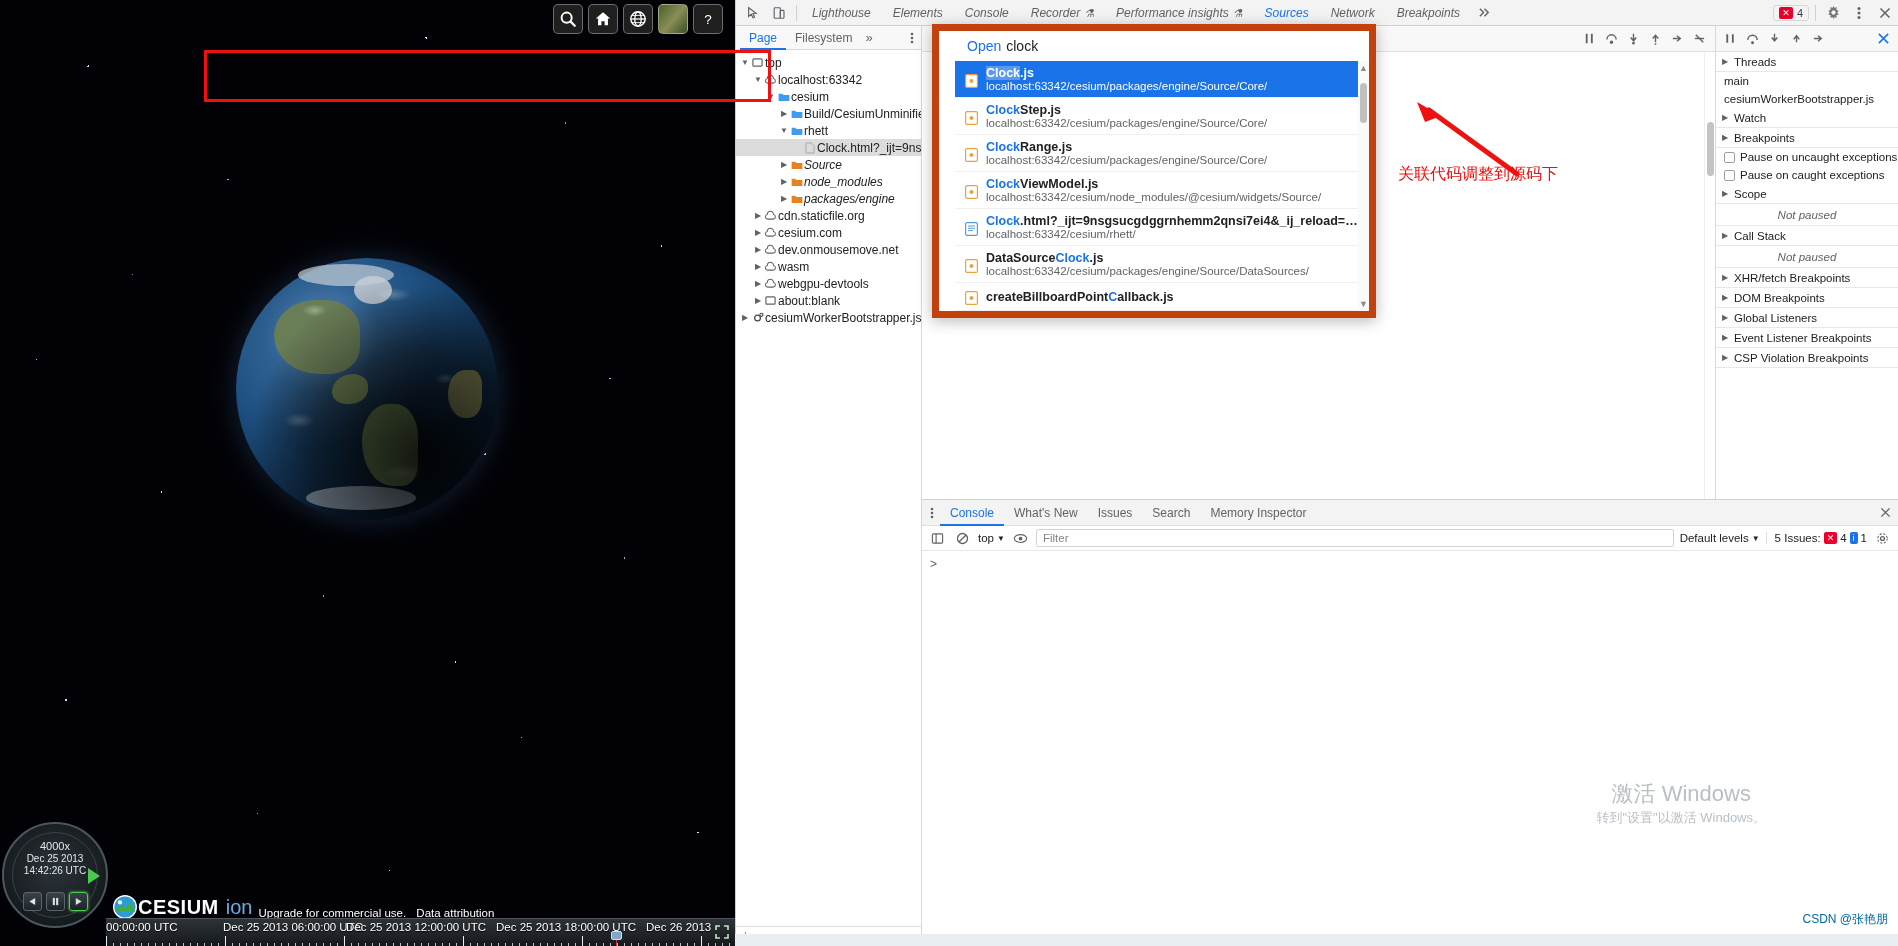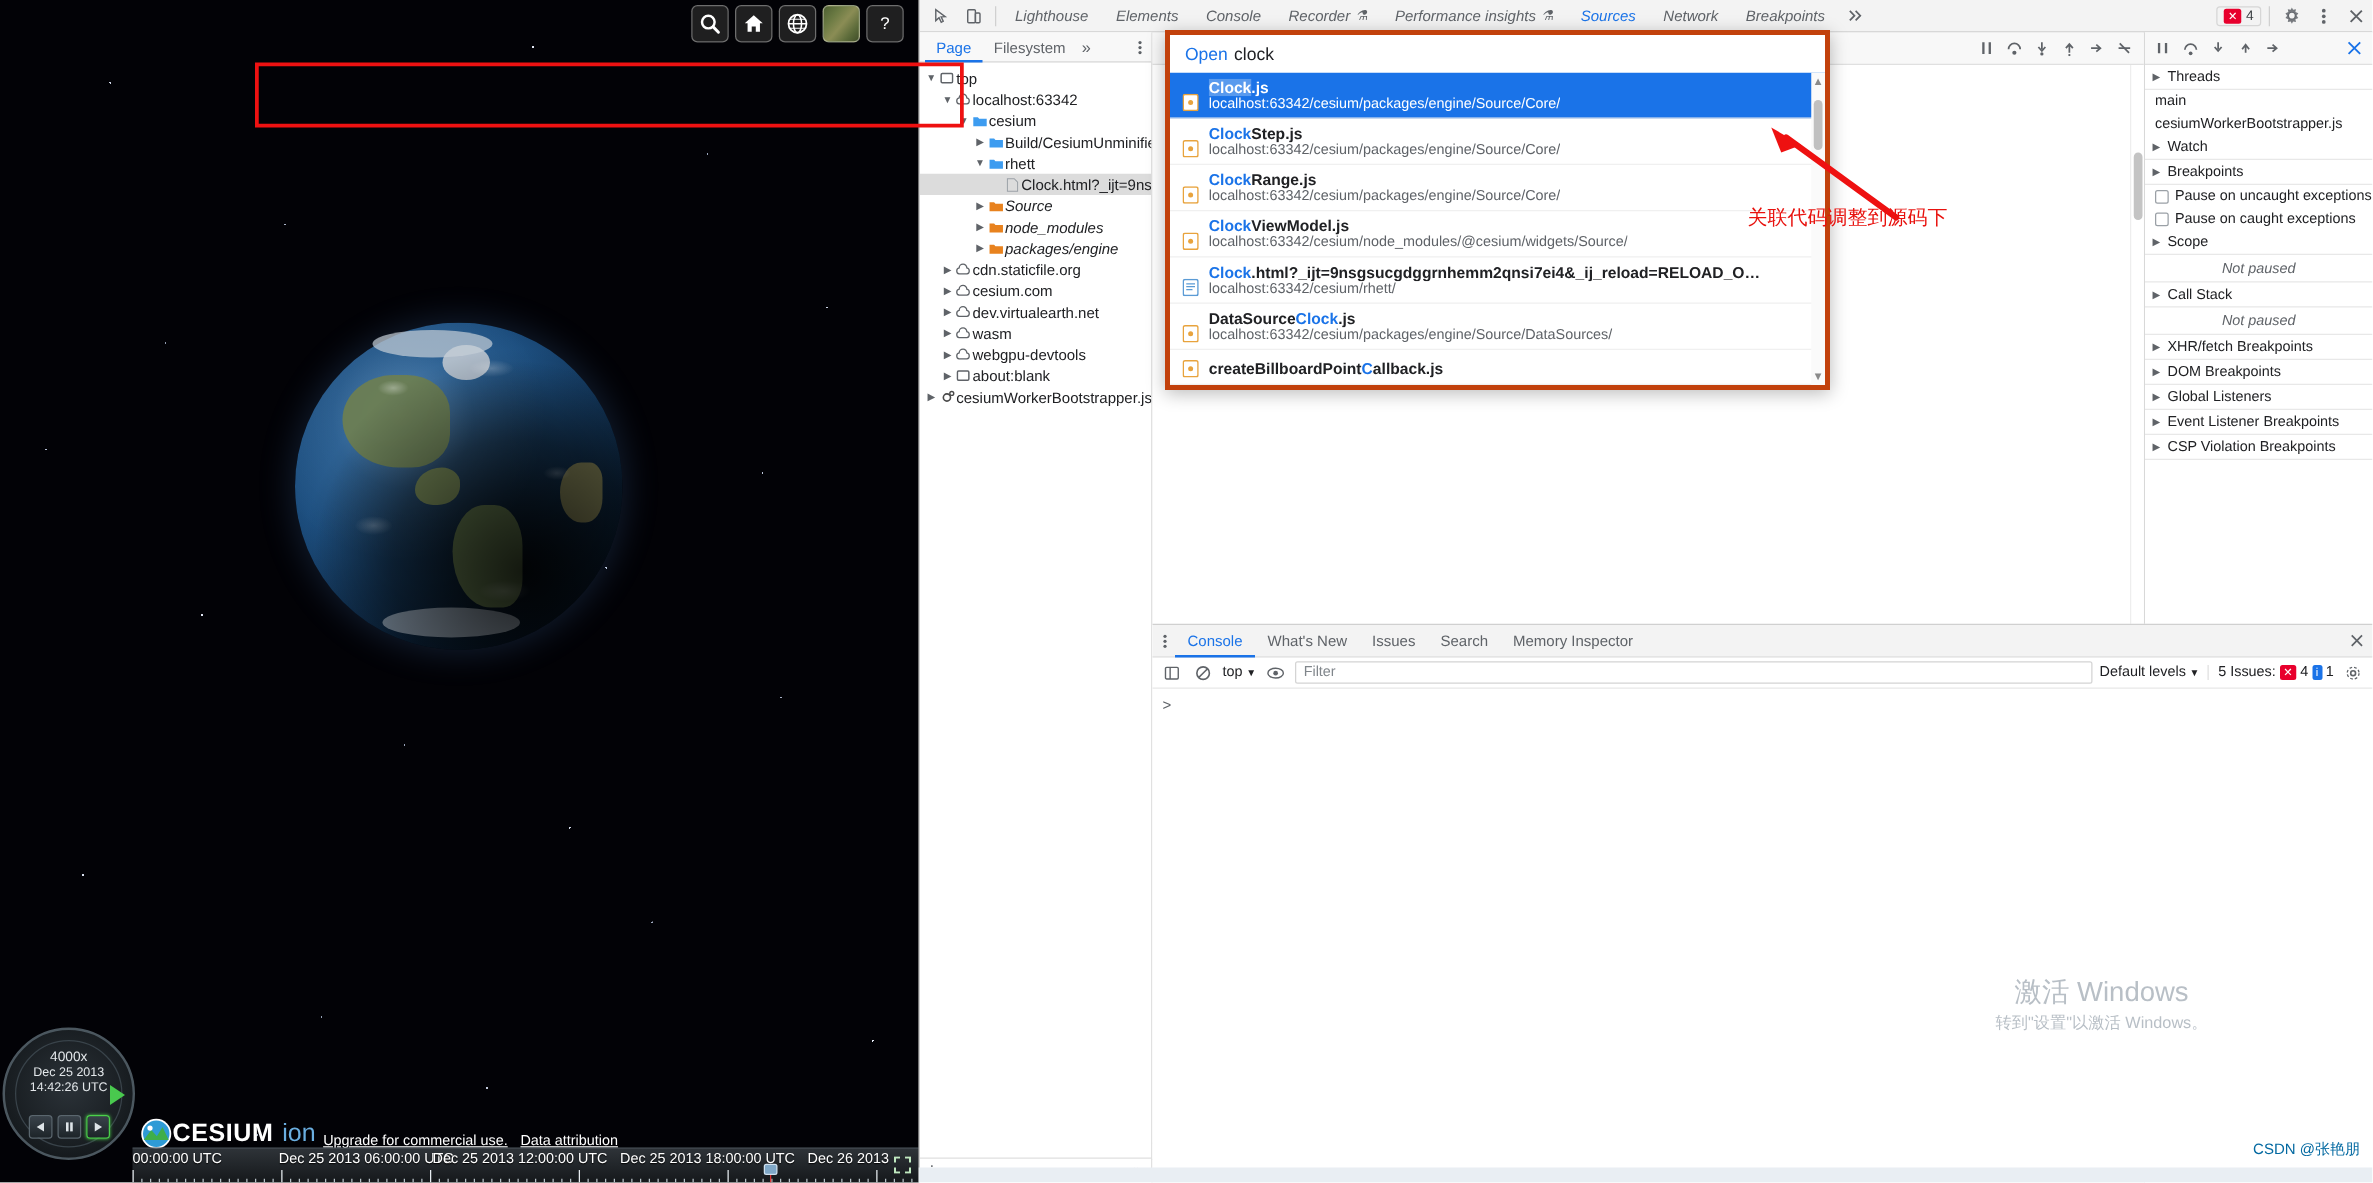--- a/index.html
+++ b/index.html
@@ -285,30 +285,31 @@
   #filter-box {
     flex:1; height:18px; border:1px solid #d4d4d4; border-radius:2px;
     display:flex; align-items:center; padding:0 6px; color:#80868b; font-size:11.5px; background:#fff;
   }
   .lvl { display:flex; align-items:center; gap:3px; font-size:11.5px; color:#202124; }
   #console-output { flex:1; position:relative; }
   #prompt { position:absolute; left:8px; top:6px; color:#5f6368; font-size:12px; }
 
   
   #palette {
-    position:absolute; left:196px; top:24px; width:532px;
-    background:#fff; border:4px solid #c2410c;
+    position:absolute; left:196px; top:24px; width:444px;
+    background:#fff; border:7px solid #c2410c;
     box-shadow: 0 3px 14px rgba(0,0,0,.28);
     z-index: 40;
+    padding-left: 16px;
   }
   #pal-query { height:30px; display:flex; align-items:center; padding:0 12px; font-size:14px; }
   #pal-verb { color:#1a73e8; margin-right:5px; }
   #pal-term { color:#202124; }
   #pal-list { position:relative; max-height:276px; overflow:hidden; }
-  .pal-item { display:flex; gap:8px; padding:5px 8px 5px 10px; border-bottom:1px solid #f0f0f0; align-items:flex-end; }
+  .pal-item { display:flex; gap:8px; padding:5px 8px 5px 10px; border-bottom:1px solid #f0f0f0; align-items:center; }
   .pal-item.sel { background:#1a73e8; }
   .pal-ico { width:13px;height:14px;flex:none;margin-top:3px; }
   .pal-txt { min-width:0; }
   .pal-title { font-size:12.5px; font-weight:bold; color:#202124; white-space:nowrap; overflow:hidden; text-overflow:ellipsis; }
   .pal-title .hl { color:#1a73e8; }
   .pal-sub { font-size:11.5px; color:#5f6368; white-space:nowrap; overflow:hidden; text-overflow:ellipsis; }
   .pal-item.sel .pal-title, .pal-item.sel .pal-sub, .pal-item.sel .pal-title .hl { color:#fff; }
   .pal-item.sel .hl { background:rgba(255,255,255,.28); }
   #pal-scroll { position:absolute; right:0; top:0; bottom:0; width:11px; background:#fafafa; }
   #pal-thumb { position:absolute; right:2px; top:22px; width:7px; height:40px; background:#c0c0c0; border-radius:4px; }
@@ -738,21 +739,21 @@
               </span>
               <span class="tlbl">cesium.com</span>
             </div>
             <div class="trow" style="padding-left: 17px;">
               <span class="tri">▶</span>
               <span class="tico">
                 <svg width="13" height="11" viewBox="0 0 14 11">
                   <path d="M3.6 9.4 A2.6 2.6 0 0 1 3.6 4.3 A3.3 3.3 0 0 1 10.2 4.3 A2.6 2.6 0 0 1 10.2 9.4 Z" fill="none" stroke="#5f6368" stroke-width="1.1"></path>
                 </svg>
               </span>
-              <span class="tlbl">dev.virtualearth.net</span>
+              <span class="tlbl">dev.onmousemove.net</span>
             </div>
             <div class="trow" style="padding-left: 17px;">
               <span class="tri">▶</span>
               <span class="tico">
                 <svg width="13" height="11" viewBox="0 0 14 11">
                   <path d="M3.6 9.4 A2.6 2.6 0 0 1 3.6 4.3 A3.3 3.3 0 0 1 10.2 4.3 A2.6 2.6 0 0 1 10.2 9.4 Z" fill="none" stroke="#5f6368" stroke-width="1.1"></path>
                 </svg>
               </span>
               <span class="tlbl">wasm</span>
             </div>

